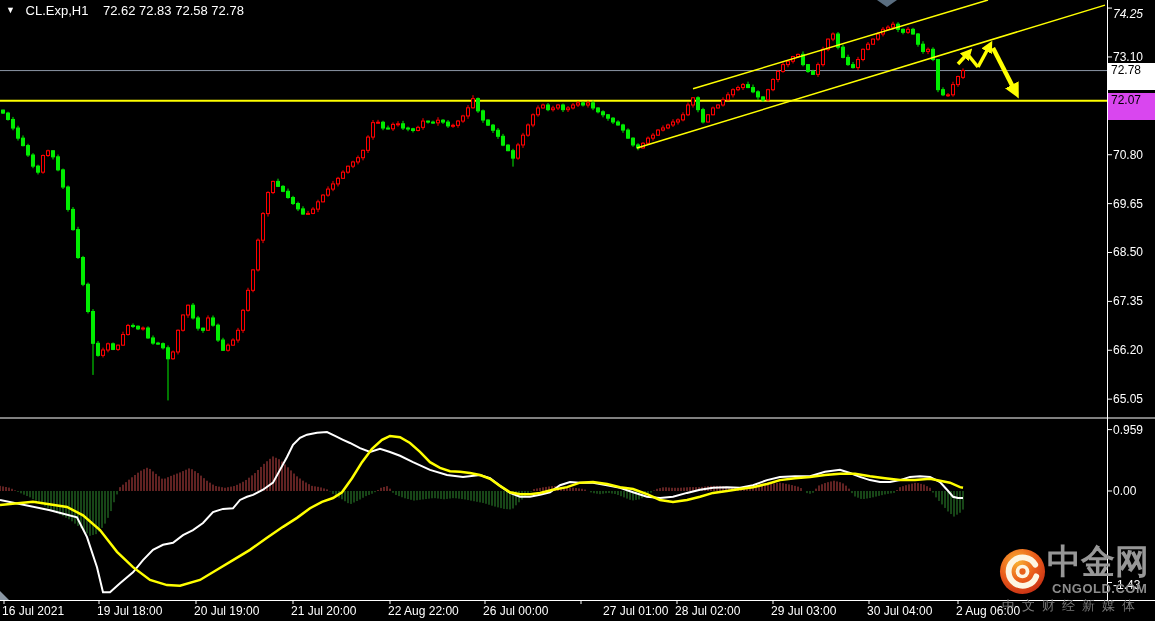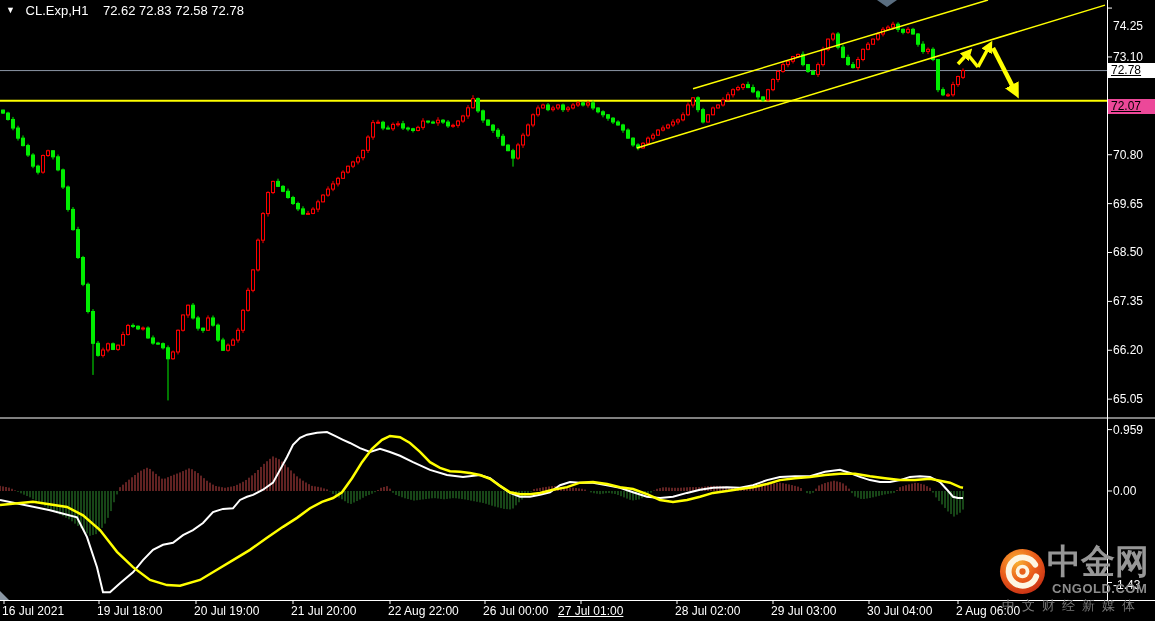--- a/index.html
+++ b/index.html
@@ -5,24 +5,24 @@
   html,body{margin:0;padding:0;background:#000;}
   .screen{position:relative;width:1155px;height:621px;background:#000;overflow:hidden;
           font-family:"Liberation Sans",sans-serif;-webkit-font-smoothing:none;}
   #chart-svg{position:absolute;left:0;top:0;z-index:1;}
   .overlay{position:absolute;z-index:3;color:#fff;font-size:13px;white-space:nowrap;}
   #symbol-title{left:6px;top:3px;}
   #symbol-title .tri{font-size:9px;vertical-align:2px;margin-right:7px;}
   #macd-title{left:5px;top:421px;font-size:13px;}
   .axis-label{position:absolute;z-index:2;color:#fff;font-size:12px;left:1113px;transform:translateY(-50%);white-space:nowrap;}
   .time-label{position:absolute;z-index:2;color:#fff;font-size:12px;top:604px;white-space:nowrap;}
-  .price-tag{position:absolute;left:1108px;width:47px;height:15px;z-index:4;color:#000;
-             font-size:12px;line-height:15px;padding-left:3px;box-sizing:border-box;text-decoration:underline;}
+  .price-tag{position:absolute;left:1108px;width:47px;height:27px;z-index:4;color:#000;
+             font-size:12px;line-height:15px;padding-left:3px;box-sizing:border-box;}
   #tag-current{top:63px;background:#ffffff;}
-  #tag-support{top:99px;background:#ec4899;}
+  #tag-support{top:93px;background:#d946ef;}
   .watermark{position:absolute;left:997px;top:545px;width:158px;height:70px;z-index:5;}
   .wm-logo{position:absolute;left:2px;top:3px;}
   .wm-cn{position:absolute;left:50px;top:-6px;font-size:34px;font-weight:bold;color:#979797;letter-spacing:0px;}
   .wm-en{position:absolute;left:55px;top:36px;font-size:13px;font-weight:bold;color:#8d8d8d;letter-spacing:0.5px;}
   .wm-tag{position:absolute;left:5px;top:52px;font-size:13px;color:#787878;letter-spacing:7px;}
 </style>
 </head>
 <body>
 
 <div class="screen">
@@ -792,21 +792,21 @@
 
   <div id="symbol-title" class="overlay">
     <span class="tri">▼</span>
     <span>CL.Exp,H1</span>
     <span>&nbsp;&nbsp;</span>
     <span>72.62 72.83 72.58 72.78</span>
   </div>
 
 
   <div id="price-labels">
-      <div class="axis-label" style="top: 26px;">74.25</div>
+      <div class="axis-label" style="top: 14px; font-style: italic;">74.25</div>
       <div class="axis-label" style="top: 56.9602px;">73.10</div>
       <div class="axis-label" style="top: 105.844px;">71.95</div>
       <div class="axis-label" style="top: 154.728px;">70.80</div>
       <div class="axis-label" style="top: 203.612px;">69.65</div>
       <div class="axis-label" style="top: 252.495px;">68.50</div>
       <div class="axis-label" style="top: 301.379px;">67.35</div>
       <div class="axis-label" style="top: 350.263px;">66.20</div>
       <div class="axis-label" style="top: 399.147px;">65.05</div>
     </div>
   <div id="macd-labels">
@@ -814,21 +814,21 @@
       <div class="axis-label" style="top: 490.989px;">0.00</div>
       <div class="axis-label" style="top: 585px;">-1.43</div>
     </div>
   <div id="time-labels">
       <div class="time-label" style="left: 2px;">16 Jul 2021</div>
       <div class="time-label" style="left: 97px;">19 Jul 18:00</div>
       <div class="time-label" style="left: 194px;">20 Jul 19:00</div>
       <div class="time-label" style="left: 291px;">21 Jul 20:00</div>
       <div class="time-label" style="left: 388px;">22 Aug 22:00</div>
       <div class="time-label" style="left: 483px;">26 Jul 00:00</div>
-      <div class="time-label" style="left: 558px; text-decoration: underline;">27 Jul 01:00</div>
+      <div class="time-label" style="left: 603px;">27 Jul 01:00</div>
       <div class="time-label" style="left: 675px;">28 Jul 02:00</div>
       <div class="time-label" style="left: 771px;">29 Jul 03:00</div>
       <div class="time-label" style="left: 867px;">30 Jul 04:00</div>
       <div class="time-label" style="left: 956px;">2 Aug 06:00</div>
     </div>
 
   <div id="tag-current" class="price-tag">72.78</div>
   <div id="tag-support" class="price-tag">72.07</div>
 
   <div class="watermark">

